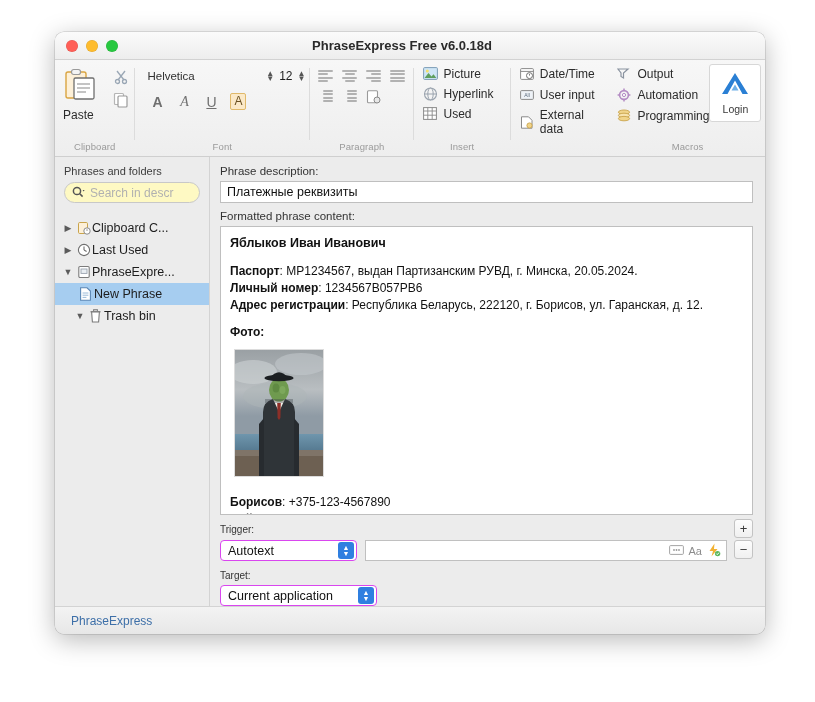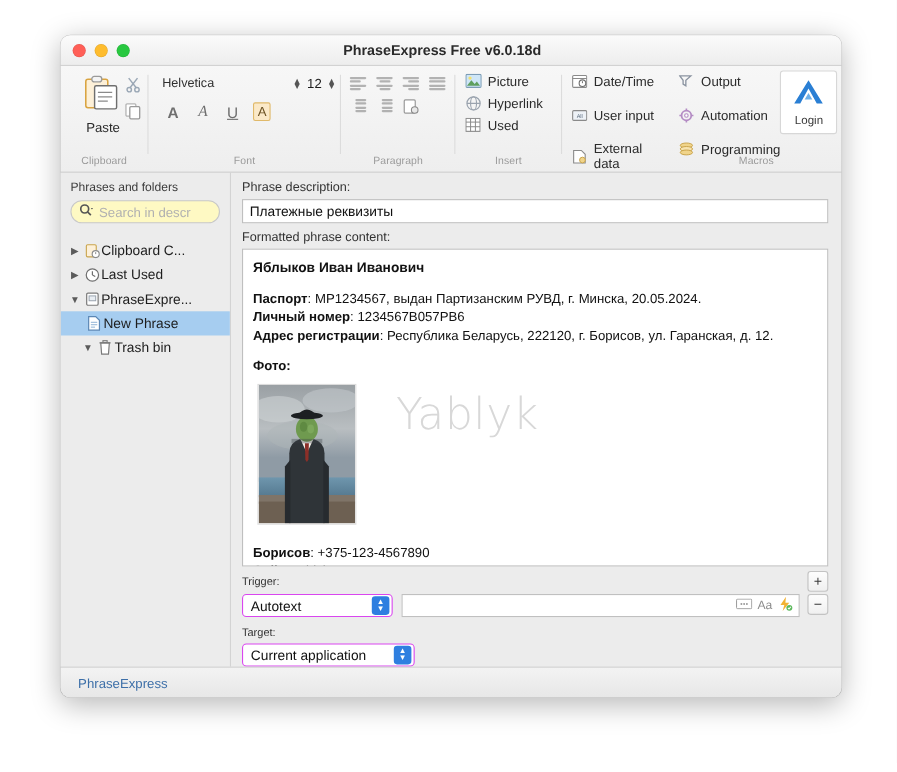--- a/index.html
+++ b/index.html
@@ -54,21 +54,21 @@
   .grp-body { flex: 1; display: flex; align-items: flex-start; padding-top: 7px; }
   .grp-label {
     font-size: 9.5px; color: #9a9a9a; text-align: center;
     padding-bottom: 4px; letter-spacing: .1px;
   }
   .sep { width: 1px; background: #dcdcdc; margin: 8px 0 16px; }
 
   
   .grp-clip { width: 80px; }
   .grp-clip .grp-body { padding-left: 8px; gap: 4px; }
-  .paste-btn { display: flex; flex-direction: column; align-items: flex-end; width: 46px; cursor: default; }
+  .paste-btn { display: flex; flex-direction: column; align-items: flex-start; width: 46px; cursor: default; }
   .paste-label { font-size: 12px; color: #2b2b2b; margin-top: 3px; }
   .clip-small { display: flex; flex-direction: column; gap: 3px; padding-top: 2px; }
 
   
   .grp-font { width: 175px; }
   .grp-font .grp-body { flex-direction: column; padding-left: 12px; padding-top: 9px; }
   .font-row1 { display: flex; align-items: center; width: 158px; }
   .font-name { font-size: 11.5px; color: #303030; flex: 1; }
   .stepper { display: inline-flex; flex-direction: column; line-height: 5px; color: #555; font-size: 8px; }
   .fsize { font-size: 12px; color: #1e1e1e; margin: 0 5px; }
@@ -90,21 +90,21 @@
 
   
   .grp-ins { width: 96px; }
   .grp-ins .grp-body { flex-direction: column; padding-left: 8px; padding-top: 6px; gap: 5px; }
   .menu-item { display: flex; align-items: center; gap: 5px; font-size: 12px; color: #2b2b2b; cursor: default; }
   .menu-item .mi-ico { width: 16px; height: 15px; flex: 0 0 16px; display:flex; align-items:center; justify-content:center; }
 
   
   .grp-mac { width: 200px; }
   .grp-mac .grp-body { padding-left: 8px; padding-top: 6px; gap: 10px; }
-  .mac-col { display: flex; flex-direction: column; gap: 16px; }
+  .mac-col { display: flex; flex-direction: column; gap: 6px; }
 
   
   .login-wrap { width: 56px; display: flex; align-items: flex-start; padding-top: 4px; }
   .login-btn {
     width: 52px; height: 58px; background: #fff;
     border: 1px solid #d7d7d7; border-radius: 3px;
     display: flex; flex-direction: column; align-items: center; justify-content: center;
     gap: 2px; cursor: default;
   }
   .login-label { font-size: 10.5px; color: #3a3a3a; }
@@ -561,21 +561,20 @@
           <div class="ed-line">
             <b>Личный номер</b><span>: 1234567B057PB6</span>
           </div>
           <div class="ed-line">
             <b>Адрес регистрации</b><span>: Республика Беларусь, 222120, г. Борисов, ул. Гаранская, д. 12.</span>
           </div>
 
           <div class="ed-foto">Фото:</div>
 
           <div class="photo-area">
-            <div class="watermark">Yablyk</div>
             <div class="photo">
               <svg width="88" height="126" viewBox="0 0 88 126" preserveAspectRatio="none">
                 <defs>
                   <linearGradient id="sky" x1="0" y1="0" x2="0" y2="1">
                     <stop offset="0%" stop-color="#9aa0a4"></stop>
                     <stop offset="45%" stop-color="#b9bec1"></stop>
                     <stop offset="75%" stop-color="#8f9ba5"></stop>
                   </linearGradient>
                   <linearGradient id="sea" x1="0" y1="0" x2="0" y2="1">
                     <stop offset="0%" stop-color="#6f96ad"></stop>

